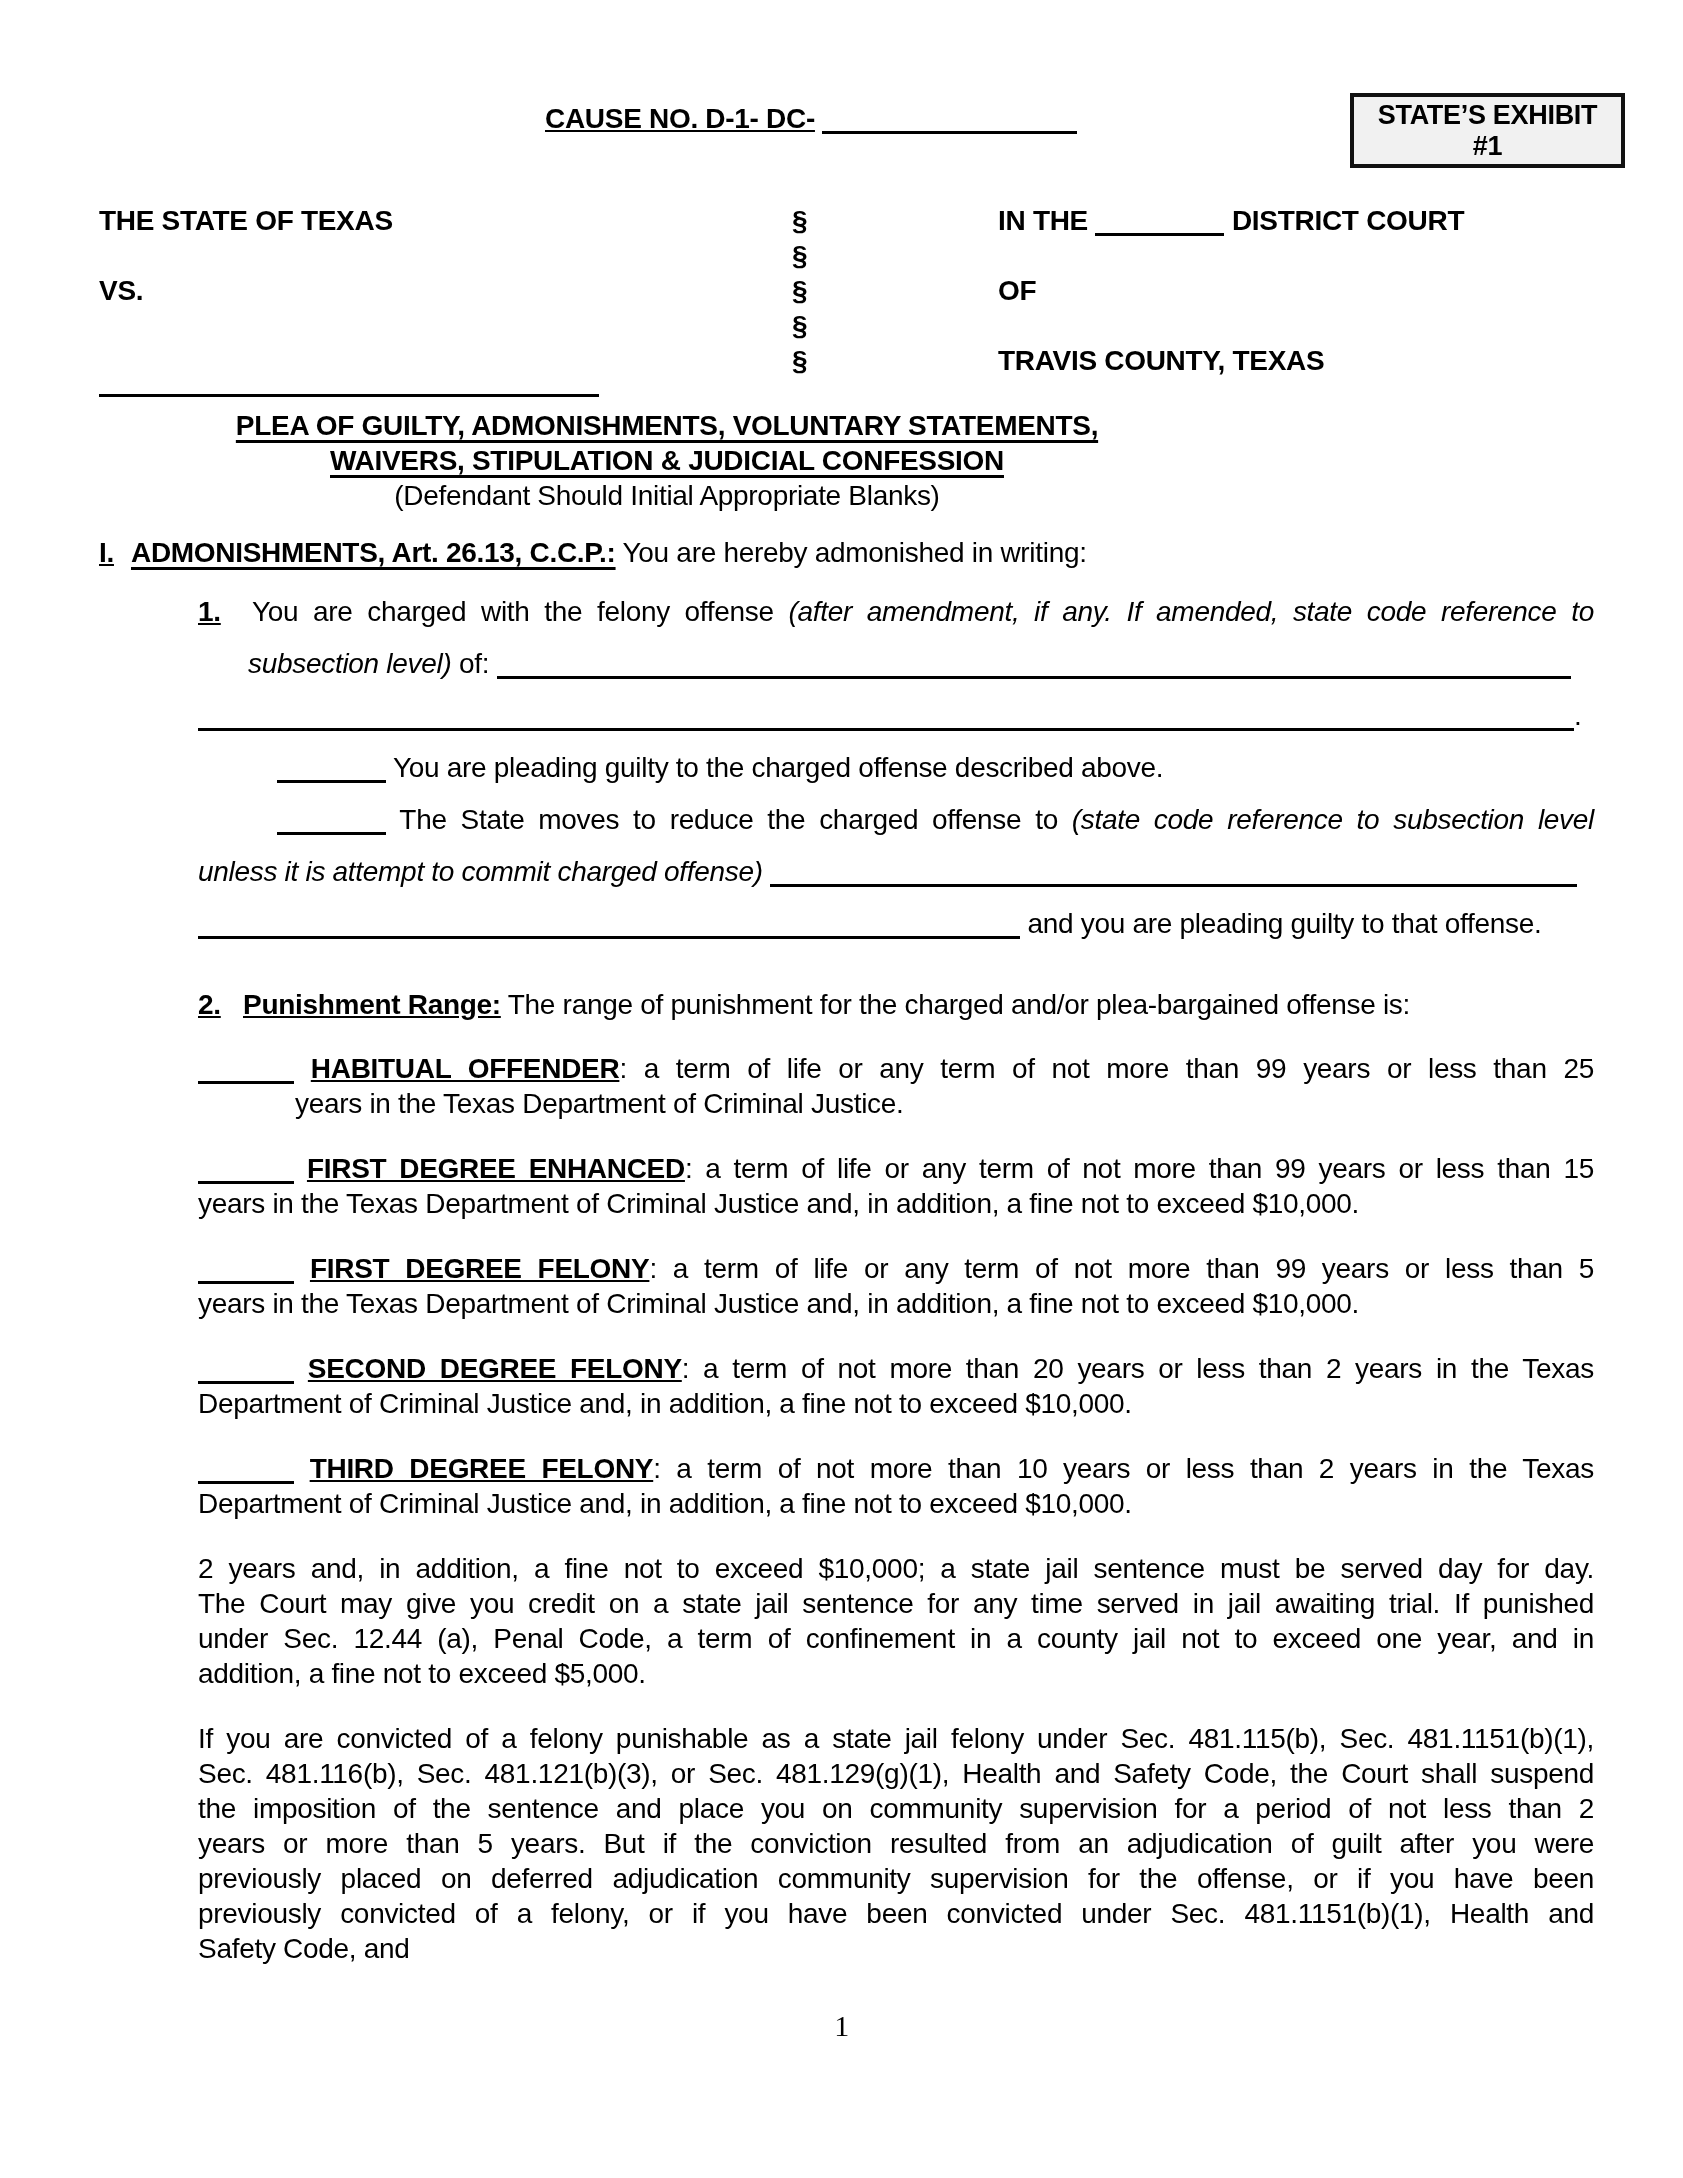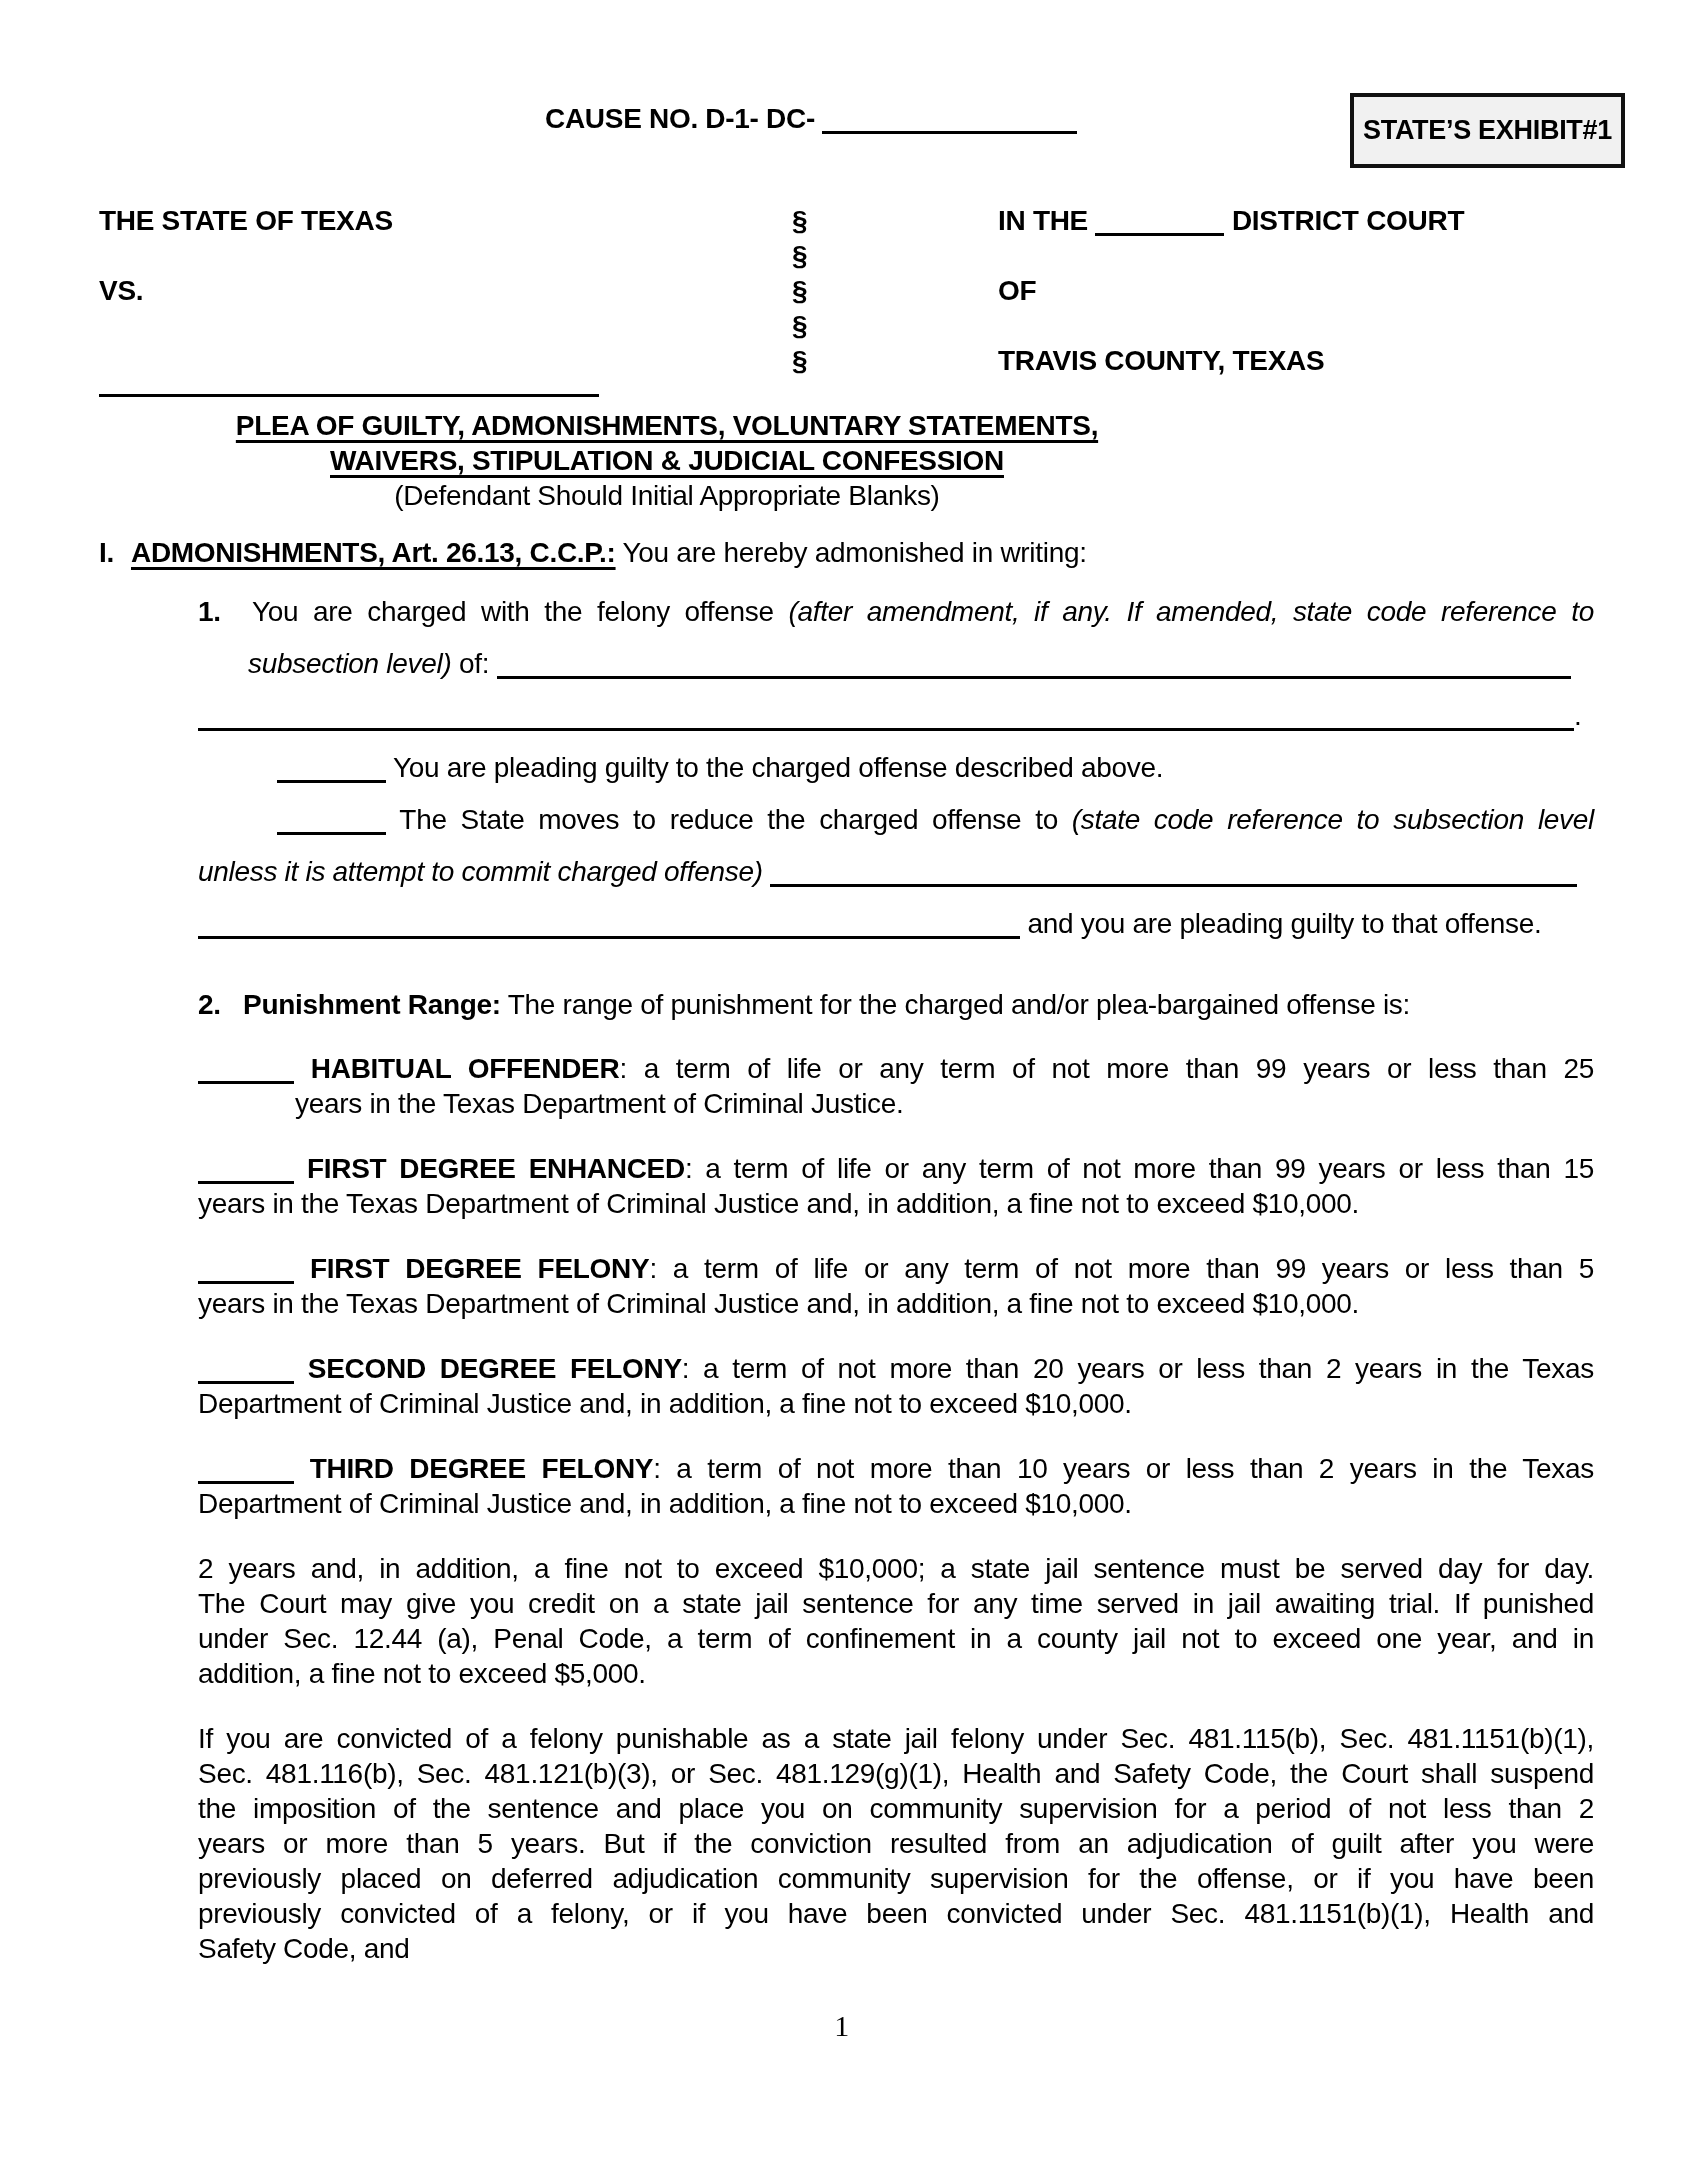--- a/index.html
+++ b/index.html
@@ -1,31 +1,31 @@
 <!DOCTYPE html>
 <html><head>
 <meta charset="utf-8">
 <style>
   html,body{margin:0;padding:0;background:#fff;}
   .page{
     position:relative;width:1683px;height:2178px;background:#ffffff;
     font-family:"Liberation Sans",sans-serif;font-size:28px;line-height:35px;
     color:#000;letter-spacing:-0.3px;overflow:hidden;
   }
-  .b{font-weight:bold;}
+  .b{font-weight:bold;text-decoration:underline;}
   .i{font-style:italic;}
   .u{text-decoration:underline;text-decoration-thickness:3px;text-underline-offset:5px;}
   .blank{display:inline-block;border-bottom:3px solid #000;height:0.9em;vertical-align:-6px;}
   .line{min-height:35px;}
   .j{text-align:justify;text-align-last:justify;word-spacing:-1px;}
   
   #cause{position:absolute;left:545px;top:101px;white-space:nowrap;}
   #exhibit{
     position:absolute;left:1350px;top:93px;width:267px;height:67px;
-    border:4px solid #111;background:#f1f1f1;display:flex;flex-direction:row;
+    border:4px solid #111;background:#f1f1f1;display:flex;flex-direction:column;
     align-items:center;justify-content:center;font-weight:bold;font-size:27px;line-height:31px;
     text-align:center;
   }
   
   #caption{position:absolute;left:99px;top:203px;right:89px;display:grid;grid-template-columns:693px 206px auto;}
   .cap-row{height:35px;font-weight:bold;white-space:nowrap;}
   #caption .col{position:relative;}
   #defendant-blank{position:absolute;left:0;top:166px;width:500px;}
   
   #titleblock{position:absolute;left:0;top:408px;width:1334px;text-align:center;}

